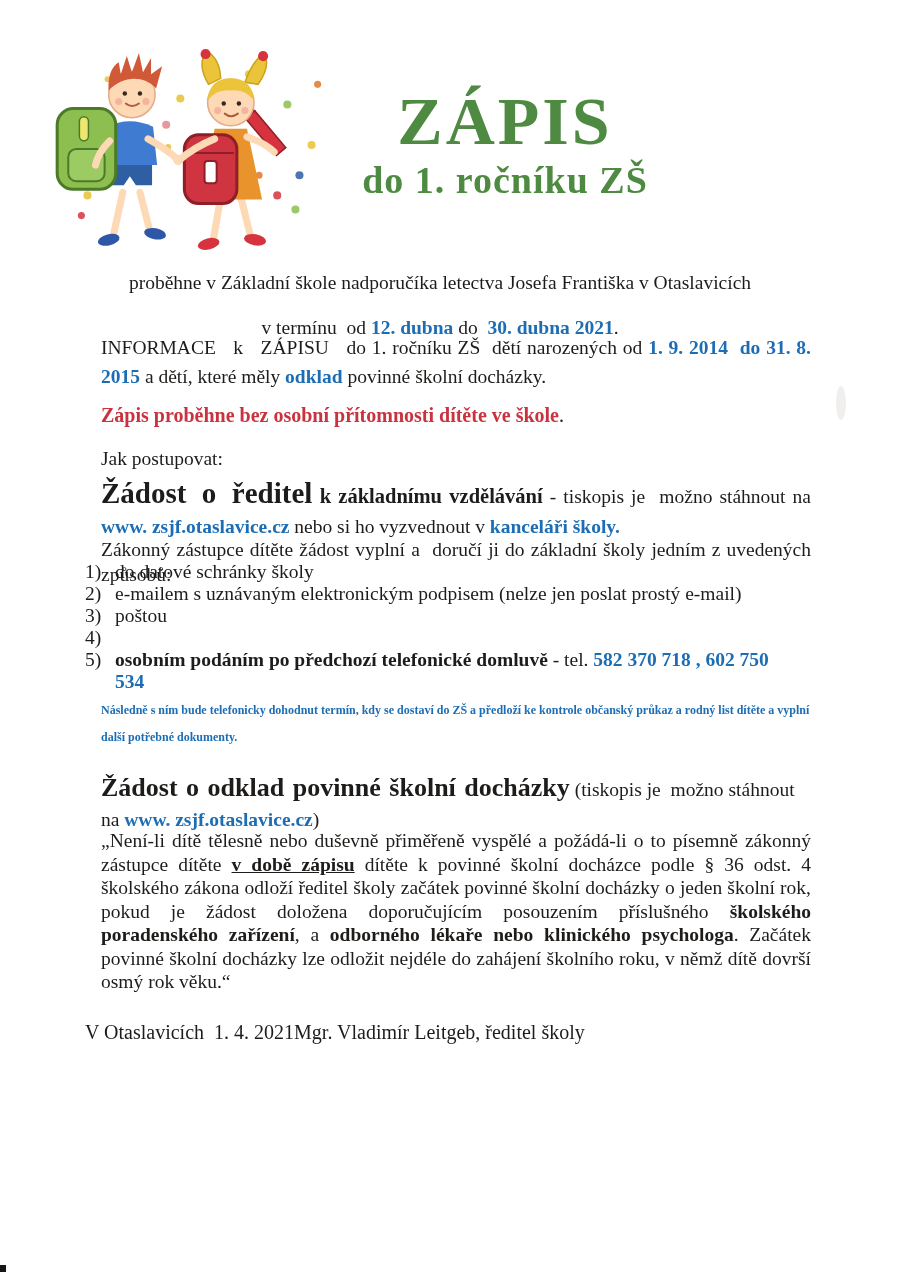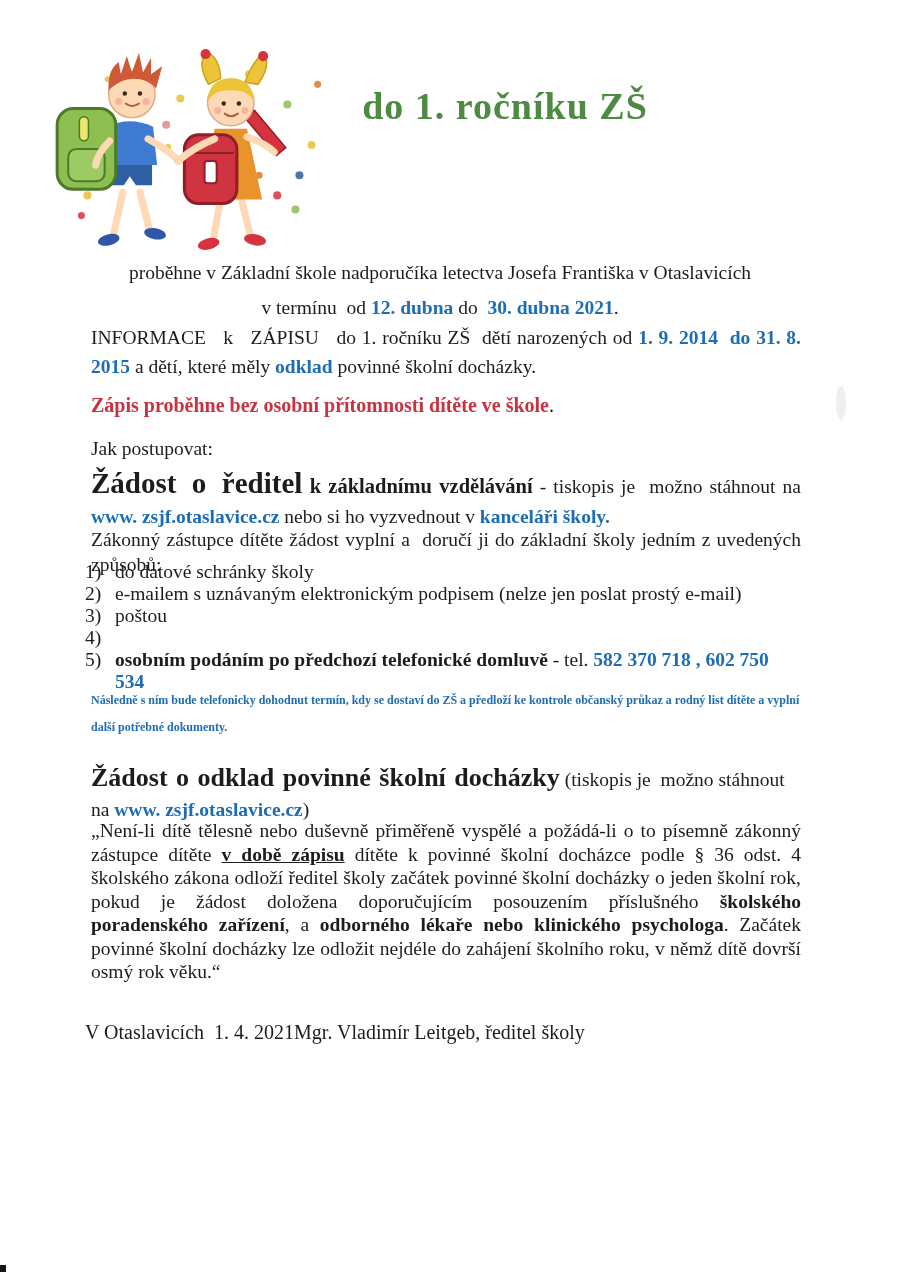--- a/index.html
+++ b/index.html
@@ -12,21 +12,21 @@
   html,body{margin:0;padding:0;}
   body{
     width:900px;height:1272px;position:relative;overflow:hidden;
     background:var(--paper);
     font-family:"Liberation Serif","DejaVu Serif",serif;
     color:var(--text-black);
     -webkit-font-smoothing:antialiased;
   }
   .abs{position:absolute;}
   .col{left:85px;width:710px;}
-  p{margin:6px;}
+  p{margin:16px;}
   .just{text-align:justify;}
   .b{font-weight:bold;}
   .u{text-decoration:underline;}
   .blue{color:var(--link-blue);font-weight:bold;}
   .red{color:var(--alert-red);font-weight:bold;}
 
   #illustration{left:46px;top:46px;width:305px;height:212px;}
 
   #title-block{left:318px;top:84px;width:374px;text-align:center;}
   #main-title{
@@ -140,20 +140,21 @@
       <circle cx="175" cy="57" r="2.2" fill="#38281e"></circle>
         <circle cx="190" cy="57" r="2.2" fill="#38281e"></circle>
       <path d="M176 67 Q182 72 189 67" stroke="#b05c3c" stroke-width="2" fill="none" stroke-linecap="round"></path>
       <circle cx="169" cy="64" r="3.5" fill="#f6b39e"></circle>
         <circle cx="196" cy="64" r="3.5" fill="#f6b39e"></circle>
     </g>
   </svg>
 </div>
 
 <div id="title-block" class="abs">
+  <div id="main-title">ZÁPIS</div>
   <div id="sub-title">do 1. ročníku ZŠ</div>
 </div>
 
 <div id="intro" class="abs col">
   <p>proběhne v Základní škole nadporučíka letectva Josefa Františka v Otaslavicích</p>
   <p><span>v termínu &nbsp;od </span><span class="blue">12. dubna</span><span> do &nbsp;</span><span class="blue">30. dubna 2021</span><span>.</span></p>
 </div>
 
 <p id="info" class="abs col just"><span>INFORMACE &nbsp; k &nbsp; ZÁPISU &nbsp; do 1. ročníku ZŠ &nbsp;dětí narozených od </span><span class="blue">1. 9. 2014 &nbsp;do 31. 8. 2015</span><span> a dětí, které měly </span><span class="blue">odklad</span><span> povinné školní docházky.</span></p>
 

